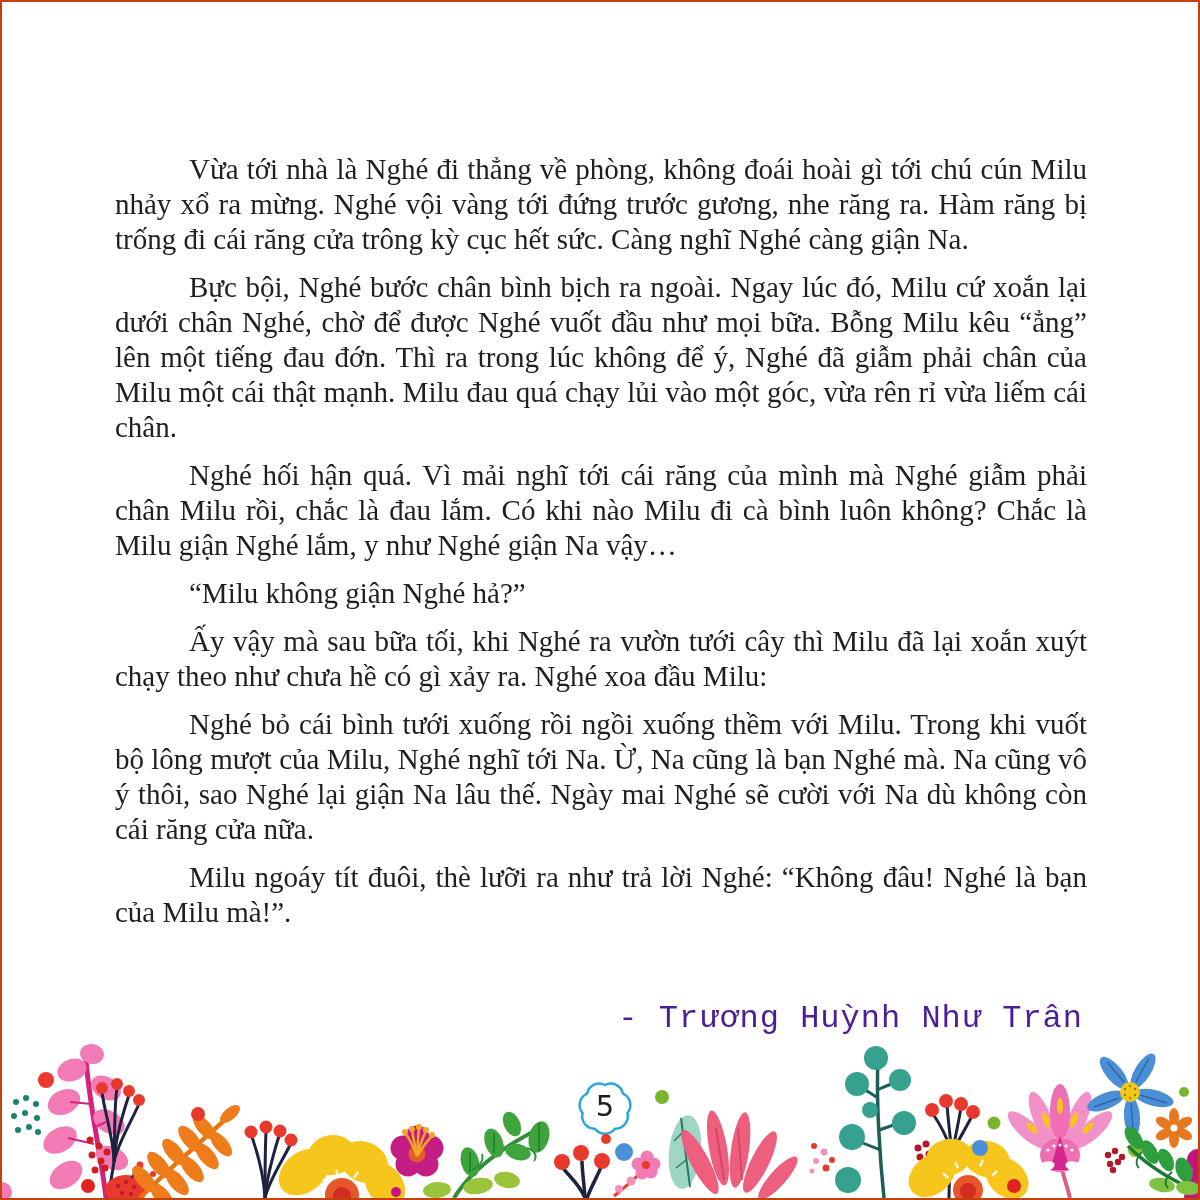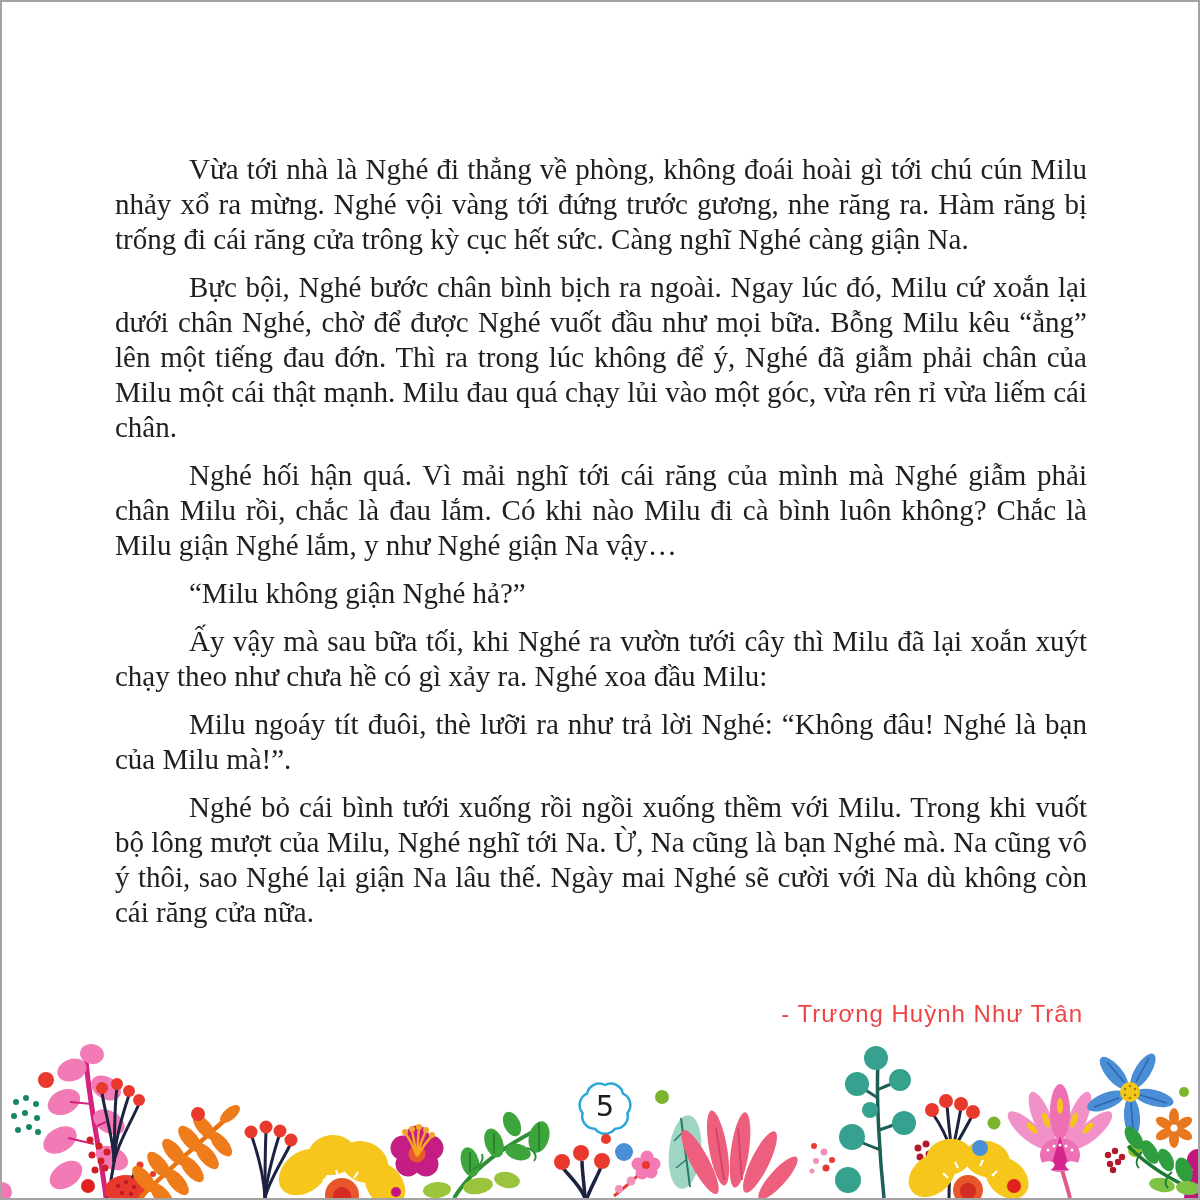--- a/index.html
+++ b/index.html
@@ -1,29 +1,29 @@
 <!DOCTYPE html>
 <html><head>
 <meta charset="utf-8">
 <style>
   html,body{margin:0;padding:0;background:#fff;}
   .page{
     position:relative;width:1200px;height:1200px;background:#ffffff;
-    border:2px solid #a3a3a3;box-sizing:border-box;overflow:hidden;
+    border:2px solid #c2410c;box-sizing:border-box;overflow:hidden;
     font-family:"Liberation Serif","DejaVu Serif",serif;
   }
   .story{
     position:absolute;left:113px;top:150px;width:972px;
     font-size:29px;line-height:35px;color:#1f1f1d;text-align:justify;
   }
   .story p{margin:0 0 13px 0;text-indent:74px;}
   .signature{
     position:absolute;right:115px;top:998px;
-    font-family:Liberation Sans, sans-serif;
-    font-size:24px;color:#ef4444;letter-spacing:1px;white-space:nowrap;
+    font-family:Liberation Mono, monospace;
+    font-size:32px;color:#4c1d95;letter-spacing:1px;white-space:nowrap;
   }
   .page-badge{position:absolute;left:575px;top:1076px;width:56px;height:58px;}
   .page-badge svg{position:absolute;left:0;top:0;}
   .page-badge .page-num{
     position:absolute;left:0;right:0;top:11px;text-align:center;
     font-family:"DejaVu Sans","Liberation Sans",sans-serif;
     font-size:29px;color:#1c1c1c;
   }
   .flower-border{position:absolute;left:0;bottom:0;width:1196px;height:158px;}
 </style>
@@ -31,22 +31,22 @@
 <body>
 
 <div class="page">
 
   <main class="story">
     <p>Vừa tới nhà là Nghé đi thẳng về phòng, không đoái hoài gì tới chú cún Milu nhảy xổ ra mừng. Nghé vội vàng tới đứng trước gương, nhe răng ra. Hàm răng bị trống đi cái răng cửa trông kỳ cục hết sức. Càng nghĩ Nghé càng giận Na.</p>
     <p>Bực bội, Nghé bước chân bình bịch ra ngoài. Ngay lúc đó, Milu cứ xoắn lại dưới chân Nghé, chờ để được Nghé vuốt đầu như mọi bữa. Bỗng Milu kêu “ẳng” lên một tiếng đau đớn. Thì ra trong lúc không để ý, Nghé đã giẫm phải chân của Milu một cái thật mạnh. Milu đau quá chạy lủi vào một góc, vừa rên rỉ vừa liếm cái chân.</p>
     <p>Nghé hối hận quá. Vì mải nghĩ tới cái răng của mình mà Nghé giẫm phải chân Milu rồi, chắc là đau lắm. Có khi nào Milu đi cà bình luôn không? Chắc là Milu giận Nghé lắm, y như Nghé giận Na vậy…</p>
     <p>“Milu không giận Nghé hả?”</p>
     <p>Ấy vậy mà sau bữa tối, khi Nghé ra vườn tưới cây thì Milu đã lại xoắn xuýt chạy theo như chưa hề có gì xảy ra. Nghé xoa đầu Milu:</p>
+    <p>Nghé bỏ cái bình tưới xuống rồi ngồi xuống thềm với Milu. Trong khi vuốt bộ lông mượt của Milu, Nghé nghĩ tới Na. Ừ, Na cũng là bạn Nghé mà. Na cũng vô ý thôi, sao Nghé lại giận Na lâu thế. Ngày mai Nghé sẽ cười với Na dù không còn cái răng cửa nữa.</p>
     <p>Milu ngoáy tít đuôi, thè lưỡi ra như trả lời Nghé: “Không đâu! Nghé là bạn của Milu mà!”.</p>
-    <p>Nghé bỏ cái bình tưới xuống rồi ngồi xuống thềm với Milu. Trong khi vuốt bộ lông mượt của Milu, Nghé nghĩ tới Na. Ừ, Na cũng là bạn Nghé mà. Na cũng vô ý thôi, sao Nghé lại giận Na lâu thế. Ngày mai Nghé sẽ cười với Na dù không còn cái răng cửa nữa.</p>
   </main>
 
   <div class="signature">- Trương Huỳnh Như Trân</div>
 
   <div class="page-badge">
     <svg width="56" height="58" viewBox="0 0 56 58">
       <path d="M 28 7 A 12.5 12.5 0 0 1 45.98 15.66 A 12.5 12.5 0 0 1 50.42 35.12 A 12.5 12.5 0 0 1 37.98 50.72 A 12.5 12.5 0 0 1 18.02 50.72 A 12.5 12.5 0 0 1 5.58 35.12 A 12.5 12.5 0 0 1 10.02 15.66 A 12.5 12.5 0 0 1 28 7 Z" fill="#ffffff" stroke="#2ba6d9" stroke-width="2.5" stroke-linejoin="round"></path>
     </svg>
     <span class="page-num">5</span>
   </div>

